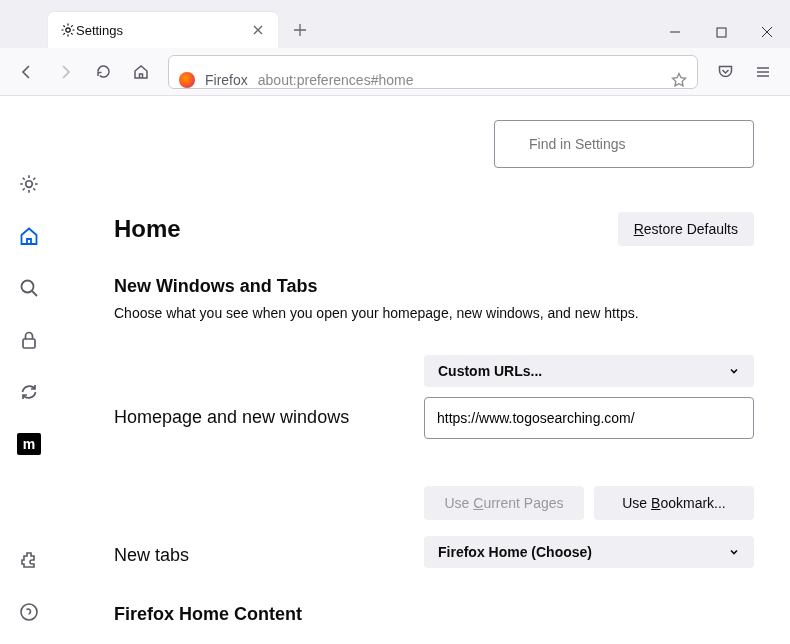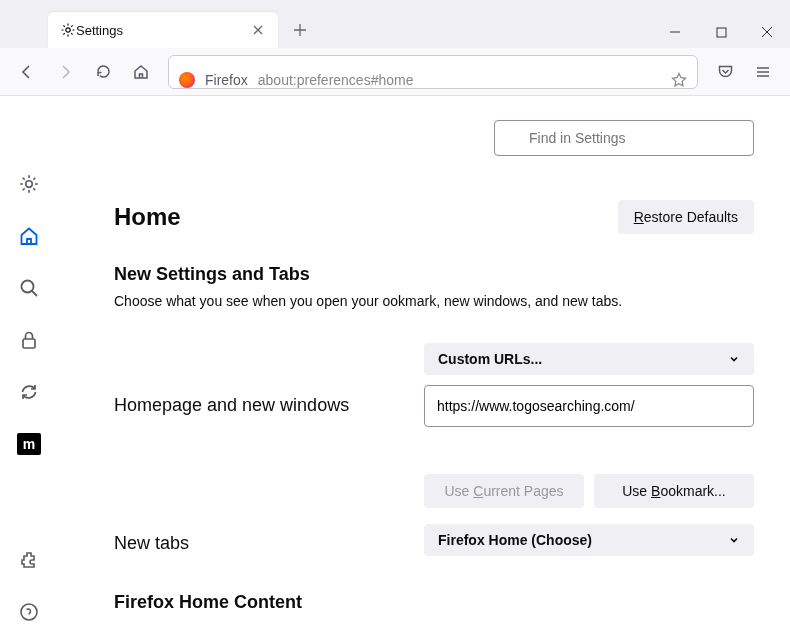--- a/index.html
+++ b/index.html
@@ -24,21 +24,21 @@
     .star { color: #888; }
     
     .content { display: flex; height: calc(644px - 96px); }
     .sidebar { width: 58px; display: flex; flex-direction: column; align-items: center; padding-top: 70px; gap: 16px; }
     .side-item { width: 36px; height: 36px; display: flex; align-items: center; justify-content: center; border-radius: 4px; cursor: pointer; color: #5b5b66; }
     .side-item.active { color: #0060df; }
     .m-box { background: #000; color: #fff; width: 24px; height: 22px; display: flex; align-items: center; justify-content: center; font-weight: bold; font-size: 14px; border-radius: 2px; }
     
     .main { flex: 1; padding: 24px 36px 0 56px; overflow: hidden; }
     .search-row { display: flex; justify-content: flex-end; margin-bottom: 44px; }
-    .search-input { width: 260px; height: 36px; border: 1px solid #8f8f9d; border-radius: 4px; padding: 0 10px 0 34px; font-size: 14px; background: #fff; position: relative; }
+    .search-input { width: 260px; height: 48px; border: 1px solid #8f8f9d; border-radius: 4px; padding: 0 10px 0 34px; font-size: 14px; background: #fff; position: relative; }
     .search-wrap { position: relative; }
     .search-wrap svg { position: absolute; left: 10px; top: 10px; color: #888; }
     
     .heading-row { display: flex; align-items: center; justify-content: space-between; margin-bottom: 30px; }
     .heading { font-size: 24px; font-weight: 600; }
     .btn { background: #f0f0f4; border: none; border-radius: 4px; padding: 9px 16px; font-size: 14px; cursor: pointer; color: #0c0c0d; min-height: 34px; }
     .btn.disabled { color: #999; }
     
     .section-title { font-size: 18px; font-weight: 600; margin-bottom: 8px; }
     .section-desc { font-size: 14px; color: #0c0c0d; margin-bottom: 34px; }
@@ -193,22 +193,22 @@
           </svg>
         <input class="search-input" placeholder="Find in Settings" style="">
       </div>
     </div>
 
     <div class="heading-row">
       <h1 class="heading">Home</h1>
       <button class="btn"><span class="underline">R</span>estore Defaults</button>
     </div>
 
-    <h2 class="section-title">New Settings and Tabs</h2>
-    <p class="section-desc">Choose what you see when you open your ookmark, new windows, and new tabs.</p>
+    <h2 class="section-title">New Windows and Tabs</h2>
+    <p class="section-desc">Choose what you see when you open your homepage, new windows, and new https.</p>
 
     <div class="row" style="align-items:flex-start">
       <div class="row-label" style="margin-top:46px">Homepage and new windows</div>
       <div class="row-controls">
         <div class="dropdown">
           <span>Custom URLs...</span>
           <svg width="12" height="12" viewBox="0 0 12 12" fill="none" stroke="currentColor" stroke-width="1.6">
               <path d="M3 4.5l3 3 3-3"></path>
             </svg>
         </div>

